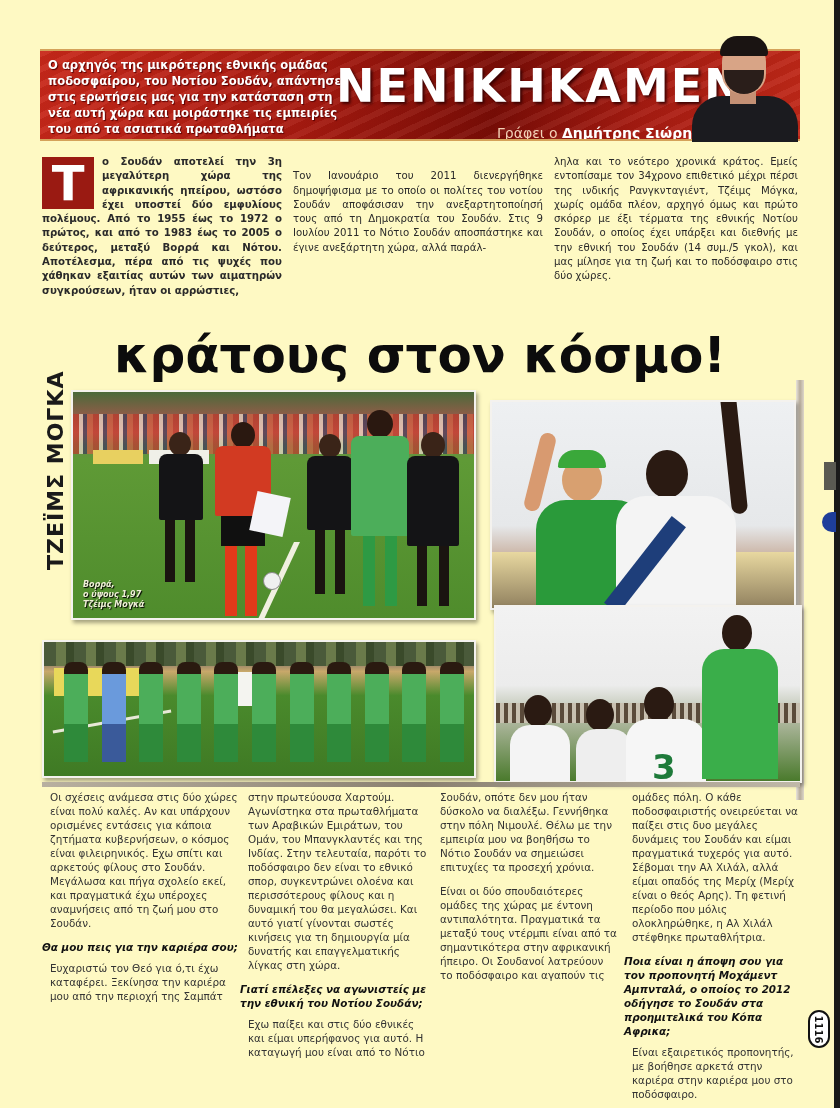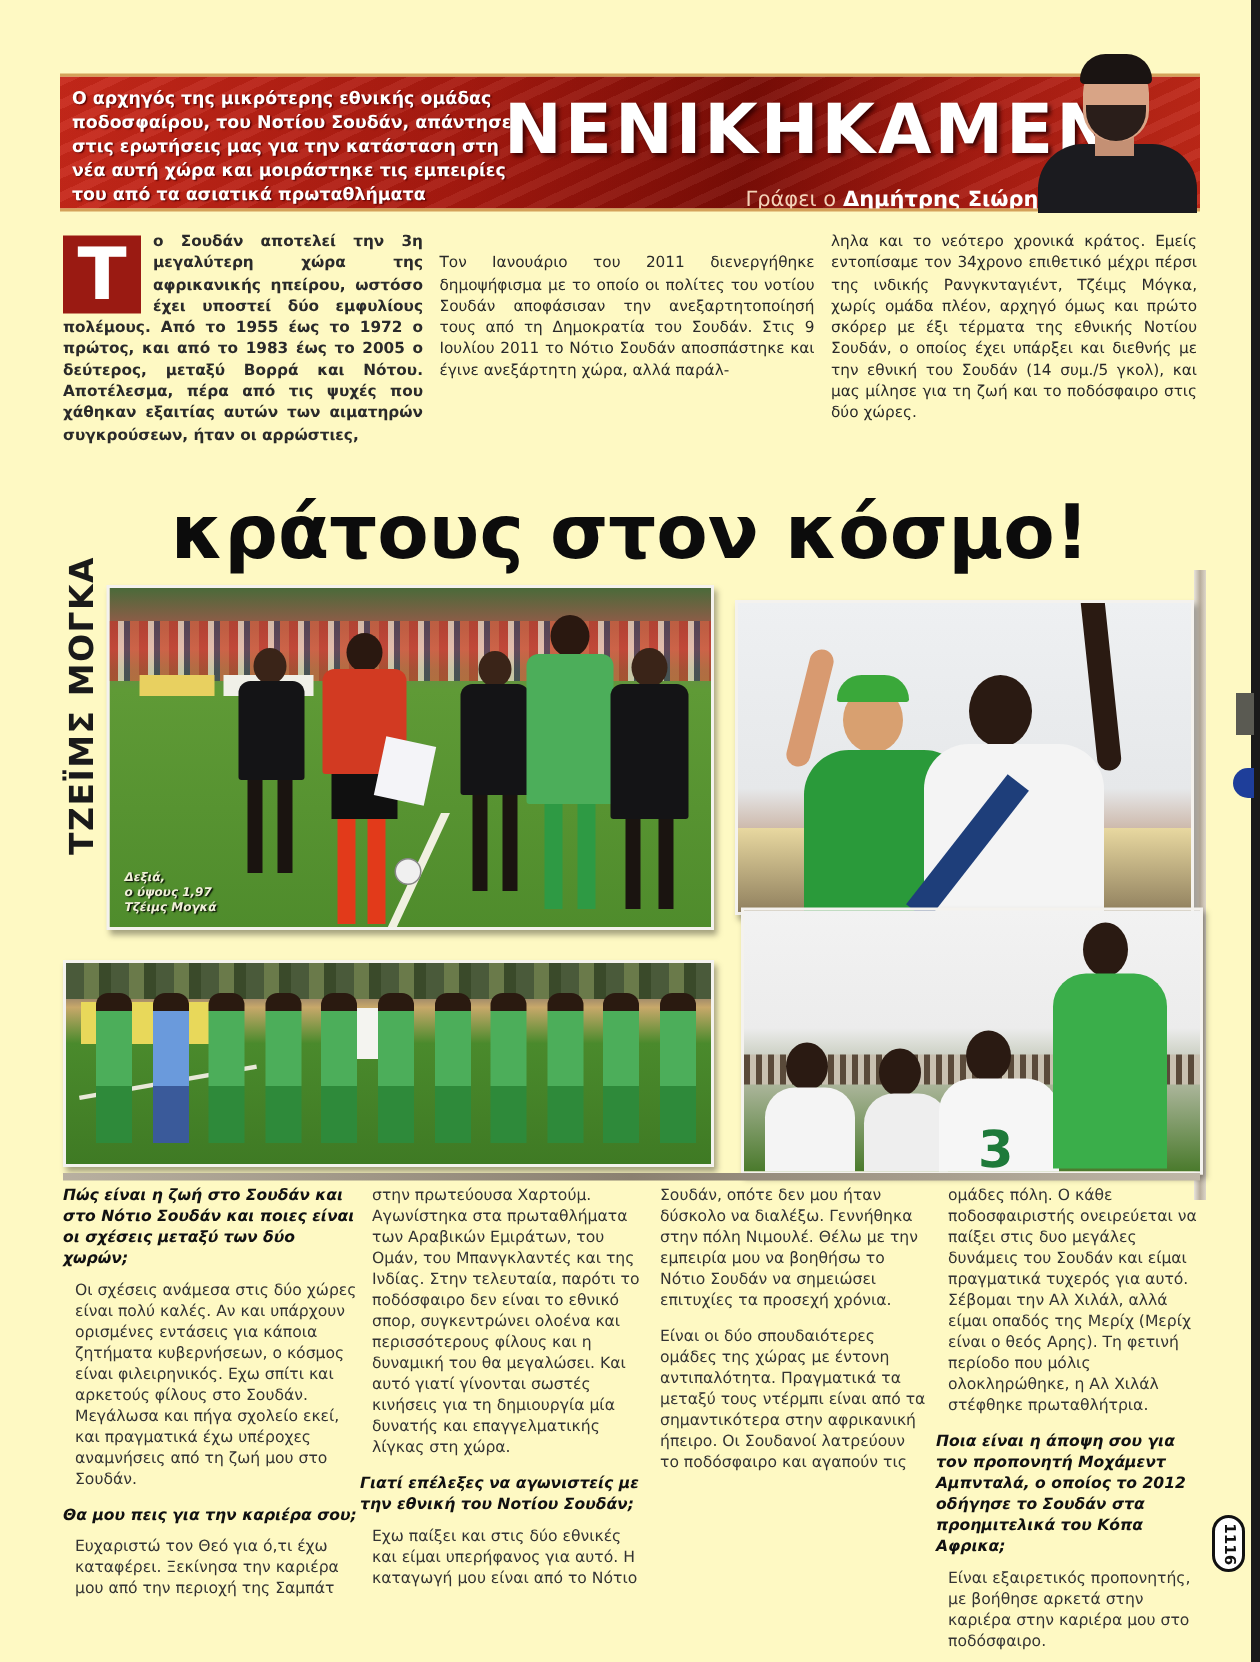--- a/index.html
+++ b/index.html
@@ -173,21 +173,21 @@
       <div class="h" style="left:16px;top:0;width:24px;height:26px;background:#3a2418;"></div>
       <div class="b" style="left:2px;top:24px;width:52px;height:90px;background:#141416;"></div>
       <div class="l" style="left:12px;top:114px;width:10px;height:60px;background:#1a1410;"></div>
       <div class="l" style="left:34px;top:114px;width:10px;height:60px;background:#1a1410;"></div>
     </div>
 
     <div style="position:absolute;left:180px;top:102px;width:34px;height:40px;background:#f4f4f8;transform:rotate(12deg);"></div>
 
     <div style="position:absolute;left:190px;top:180px;width:18px;height:18px;border-radius:50%;background:#f0f0f0;border:1px solid #888;"></div>
     <div class="photo-caption">
-      <div>Δεξιά,</div>
+      <div>Βορρά,</div>
       <div>ο ύψους 1,97</div>
       <div>Τζέιμς Μογκά</div>
     </div>
   </div>
 
   <div class="photo photo-lineup">
     <div style="position:absolute;left:0;top:0;width:100%;height:24px;background:repeating-linear-gradient(90deg,#4a5a3a 0 12px,#6a7a4a 12px 22px,#3a4a2a 22px 30px);"></div>
     <div style="position:absolute;left:10px;top:26px;width:90px;height:28px;background:#e8d85a;"></div>
     <div style="position:absolute;left:170px;top:30px;width:60px;height:34px;background:#f4f4f0;"></div>
     <div style="position:absolute;left:8px;top:78px;width:120px;height:3px;background:#e8e8d8;transform:rotate(-10deg);"></div>
@@ -242,21 +242,20 @@
     </div>
     <div class="fig" style="left:206px;top:8px;">
       <div class="h" style="left:20px;top:0;width:30px;height:36px;background:#2a1a12;"></div>
       <div class="b" style="left:0;top:34px;width:76px;height:130px;background:#3aae4a;border-radius:22px 22px 0 0;"></div>
     </div>
   </div>
 
   <div class="qa-divider"></div>
 
   <div class="qa-col qa-col1">
-    <div class="qa-q">Πώς είναι η ζωή στο Σουδάν και στο Νότιο Σουδάν και ποιες είναι οι σχέσεις μεταξύ των δύο χωρών;</div>
     <div class="qa-a">Οι σχέσεις ανάμεσα στις δύο χώρες είναι πολύ καλές. Αν και υπάρχουν ορισμένες εντάσεις για κάποια ζητήματα κυβερνήσεων, ο κόσμος είναι φιλειρηνικός. Εχω σπίτι και αρκετούς φίλους στο Σουδάν. Μεγάλωσα και πήγα σχολείο εκεί, και πραγματικά έχω υπέροχες αναμνήσεις από τη ζωή μου στο Σουδάν.</div>
     <div class="qa-q">Θα μου πεις για την καριέρα σου;</div>
     <div class="qa-a">Ευχαριστώ τον Θεό για ό,τι έχω καταφέρει. Ξεκίνησα την καριέρα μου από την περιοχή της Σαμπάτ</div>
   </div>
 
   <div class="qa-col qa-col2">
     <div class="qa-cont">στην πρωτεύουσα Χαρτούμ. Αγωνίστηκα στα πρωταθλήματα των Αραβικών Εμιράτων, του Ομάν, του Μπανγκλαντές και της Ινδίας. Στην τελευταία, παρότι το ποδόσφαιρο δεν είναι το εθνικό σπορ, συγκεντρώνει ολοένα και περισσότερους φίλους και η δυναμική του θα μεγαλώσει. Και αυτό γιατί γίνονται σωστές κινήσεις για τη δημιουργία μία δυνατής και επαγγελματικής λίγκας στη χώρα.</div>
     <div class="qa-q">Γιατί επέλεξες να αγωνιστείς με την εθνική του Νοτίου Σουδάν;</div>
     <div class="qa-a">Εχω παίξει και στις δύο εθνικές και είμαι υπερήφανος για αυτό. Η καταγωγή μου είναι από το Νότιο</div>
   </div>

